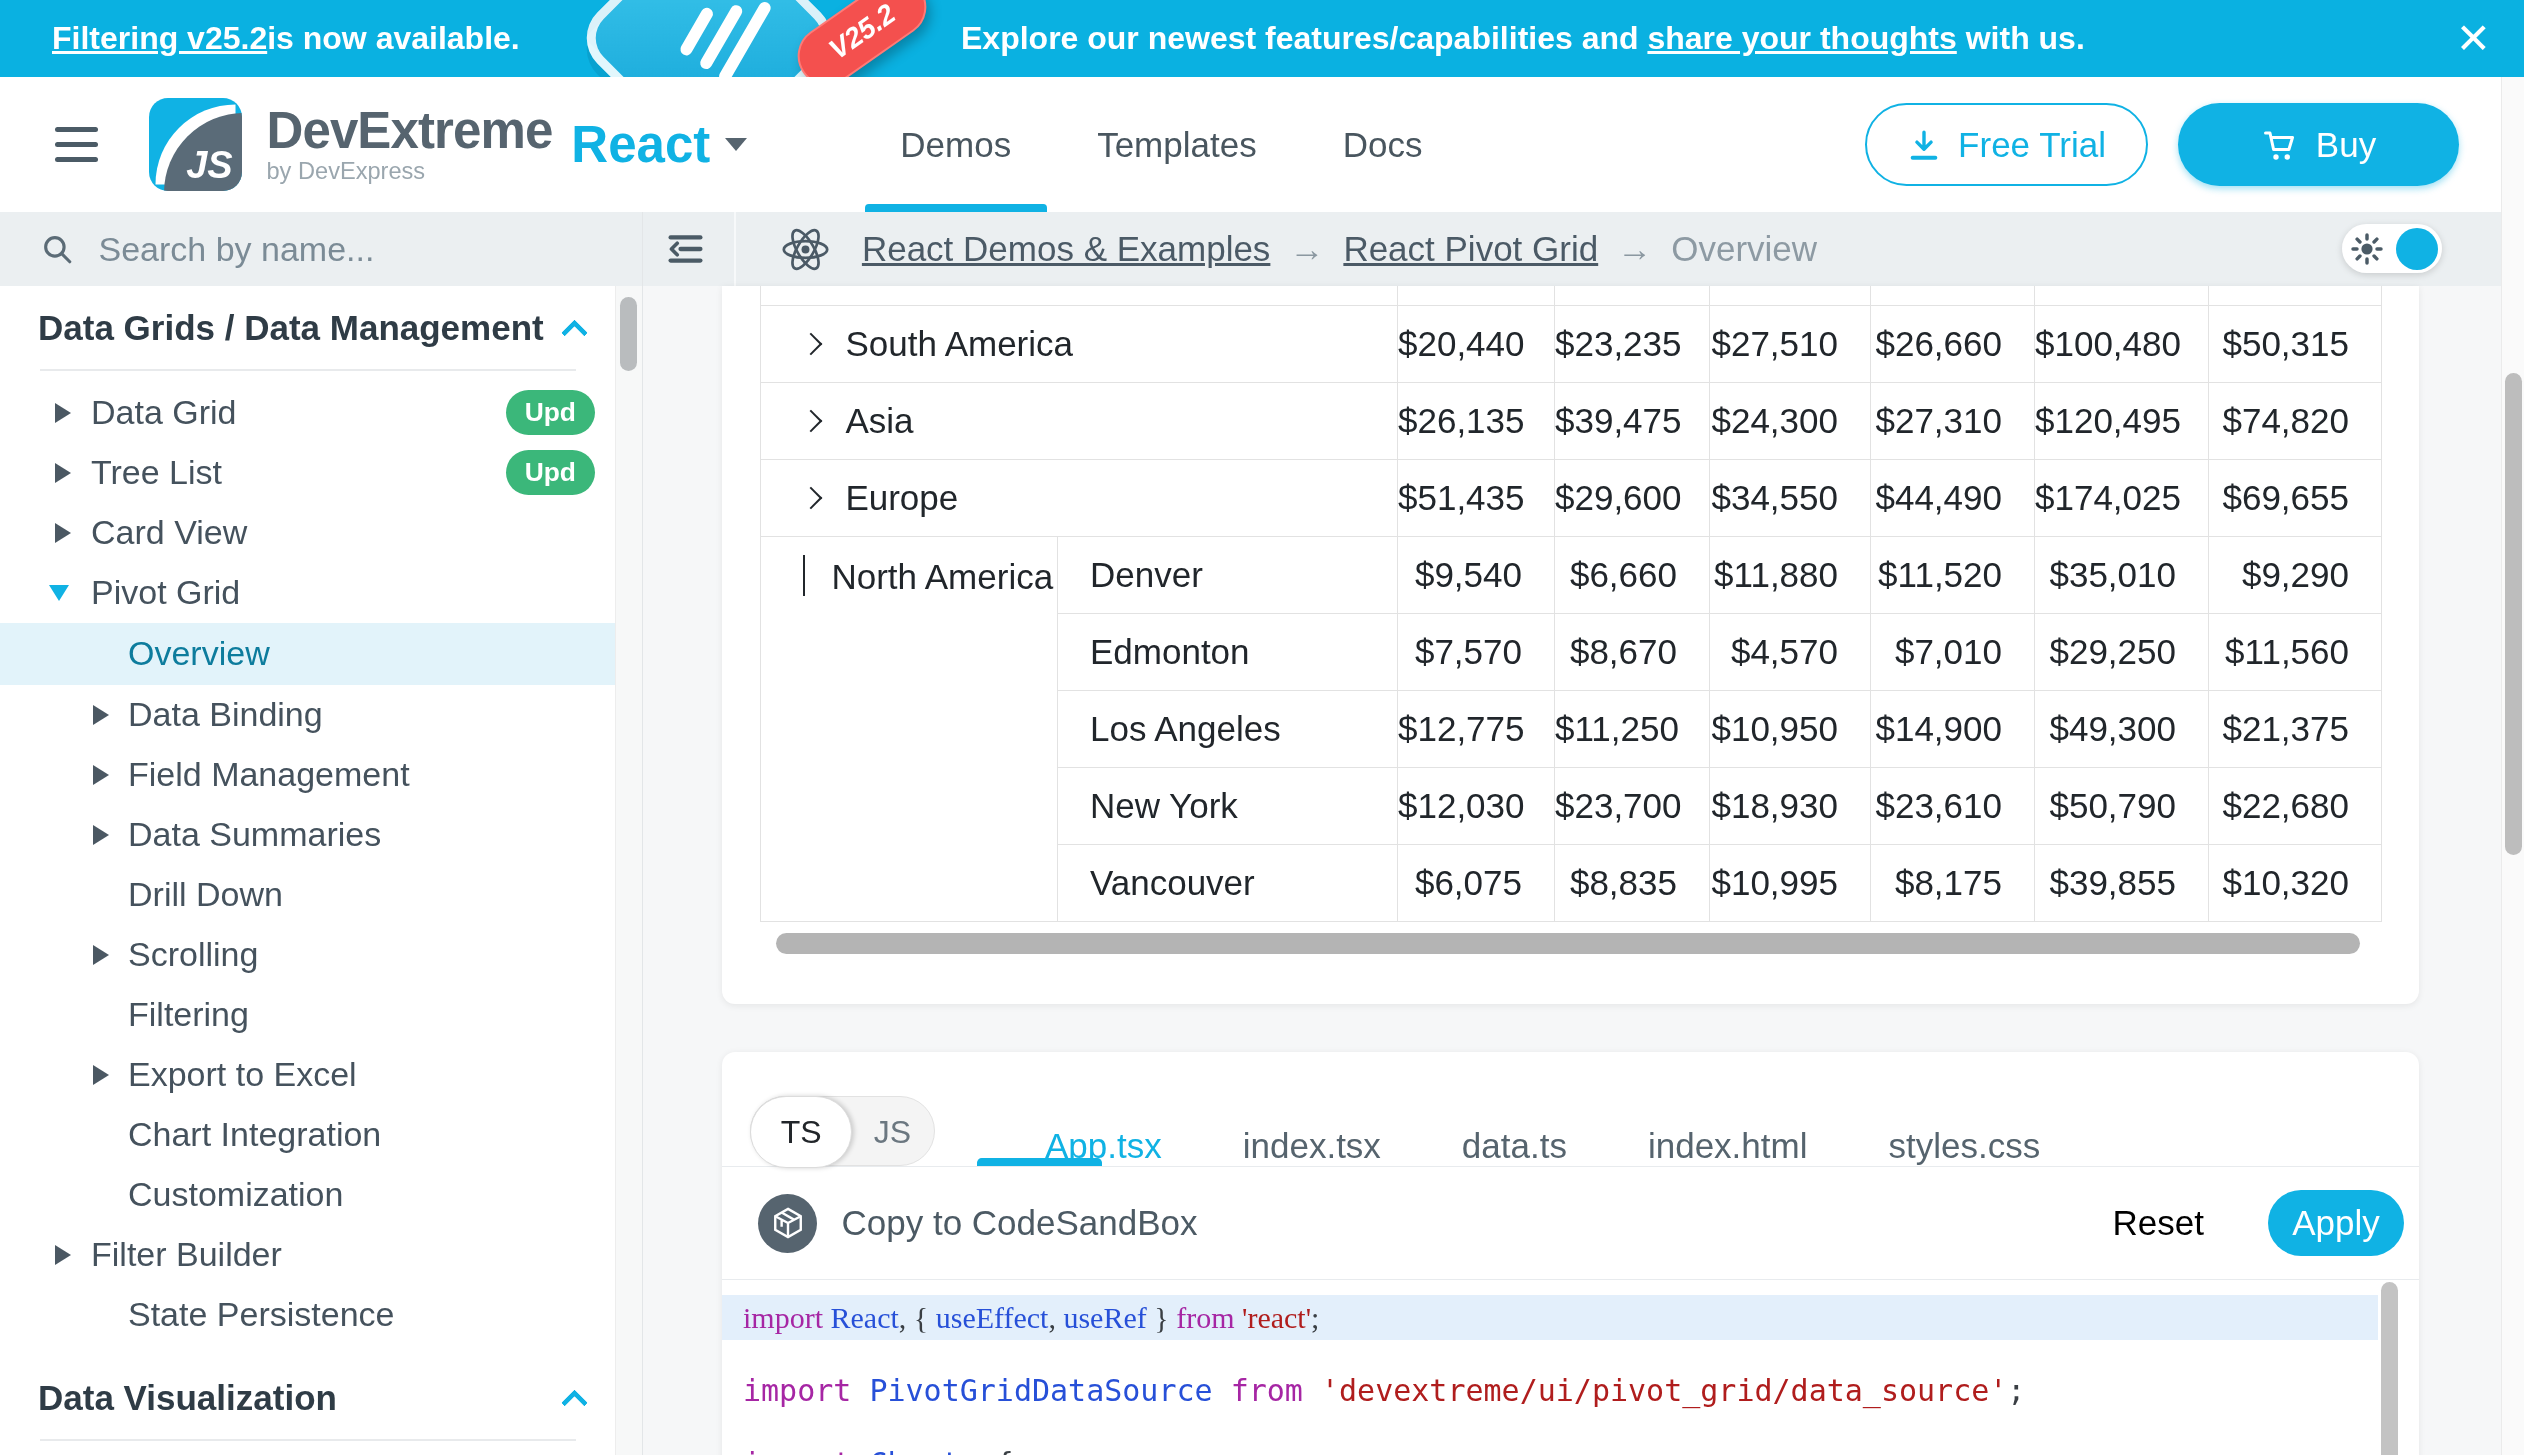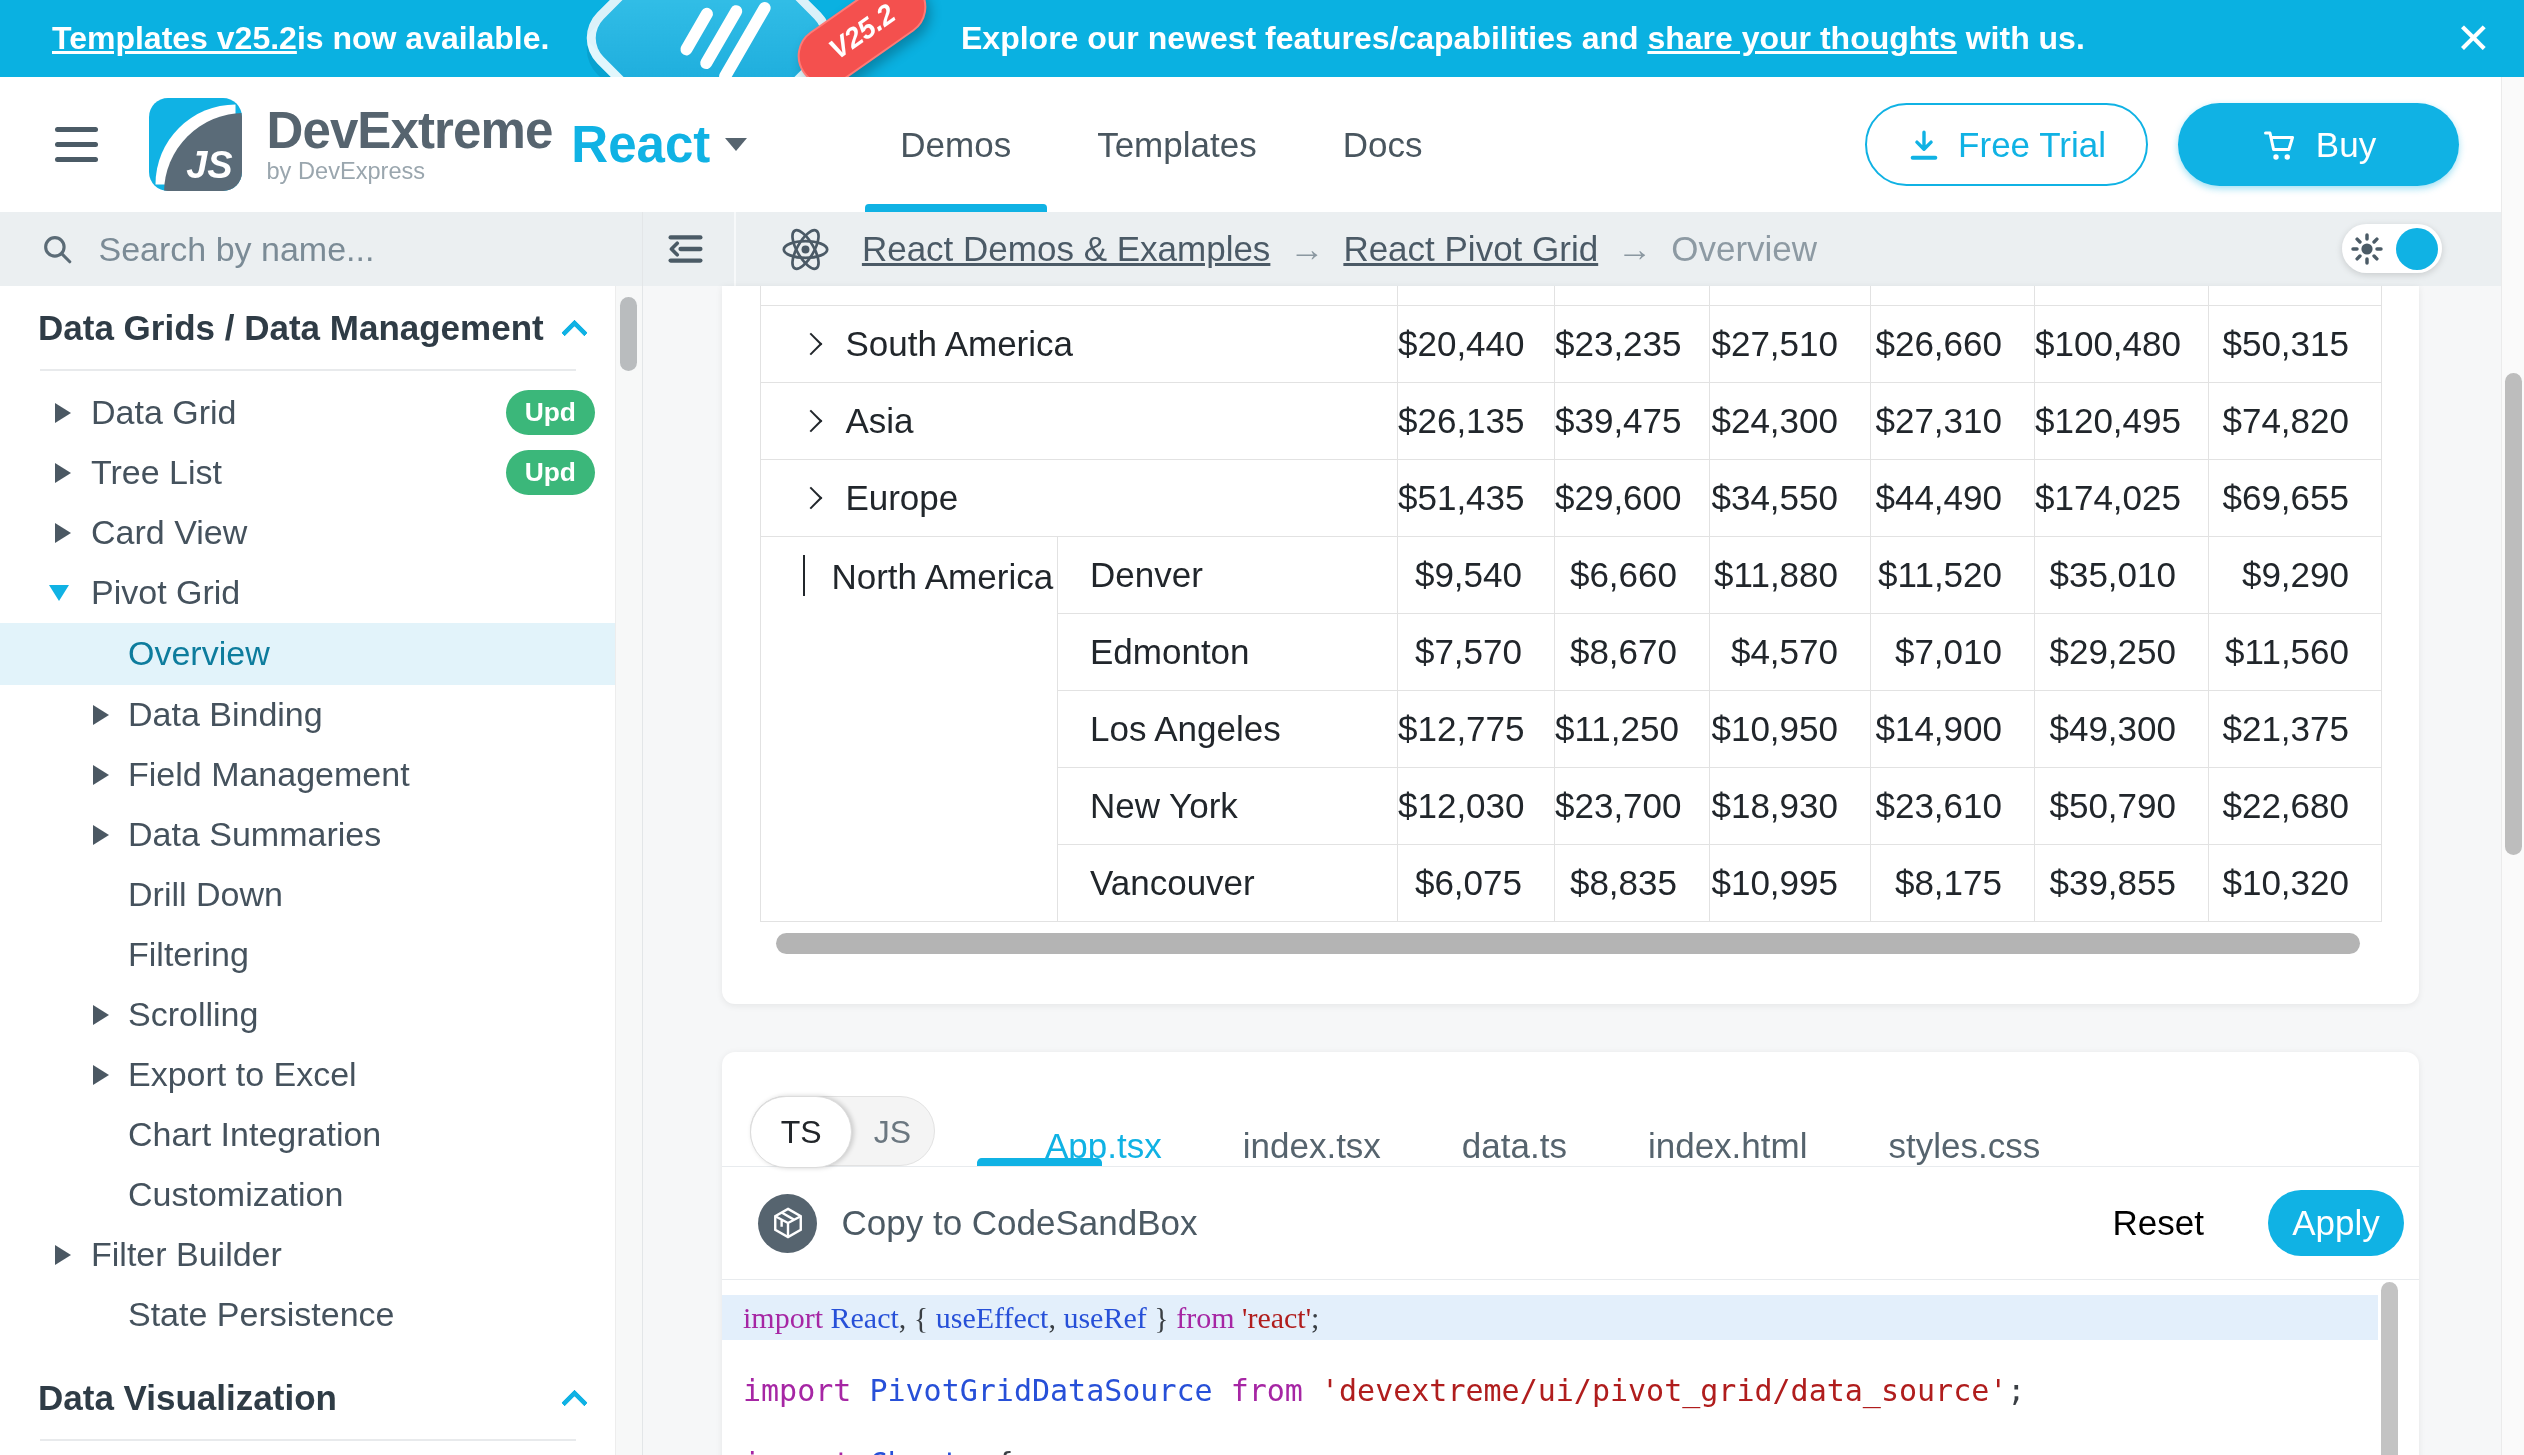--- a/index.html
+++ b/index.html
@@ -136,21 +136,21 @@
 
   svg{display:block;}
 </style>
 </head>
 <body>
 
 <div class="screen">
 
   <div class="banner">
     <div class="bn-left">
-        <a>Templates v25.2</a>
+        <a>Filtering v25.2</a>
         <span> is now available.</span>
       </div>
     <div class="bn-art">
       <div class="bn-diamond"></div>
       <div class="bn-bars">
           <span></span>
           <span></span>
           <span></span>
         </div>
       <div class="bn-tag">V25.2</div>
@@ -247,25 +247,25 @@
             <span>Field Management</span>
           </div>
         <div class="item lv2">
             <span class="exp"></span>
             <span>Data Summaries</span>
           </div>
         <div class="item lv2">
             <span>Drill Down</span>
           </div>
         <div class="item lv2">
+            <span class="exp"></span>
+            <span>Scrolling</span>
+          </div>
+        <div class="item lv2">
             <span>Filtering</span>
-          </div>
-        <div class="item lv2">
-            <span class="exp"></span>
-            <span>Scrolling</span>
           </div>
         <div class="item lv2">
             <span class="exp"></span>
             <span>Export to Excel</span>
           </div>
         <div class="item lv2">
             <span>Chart Integration</span>
           </div>
         <div class="item lv2">
             <span>Customization</span>

